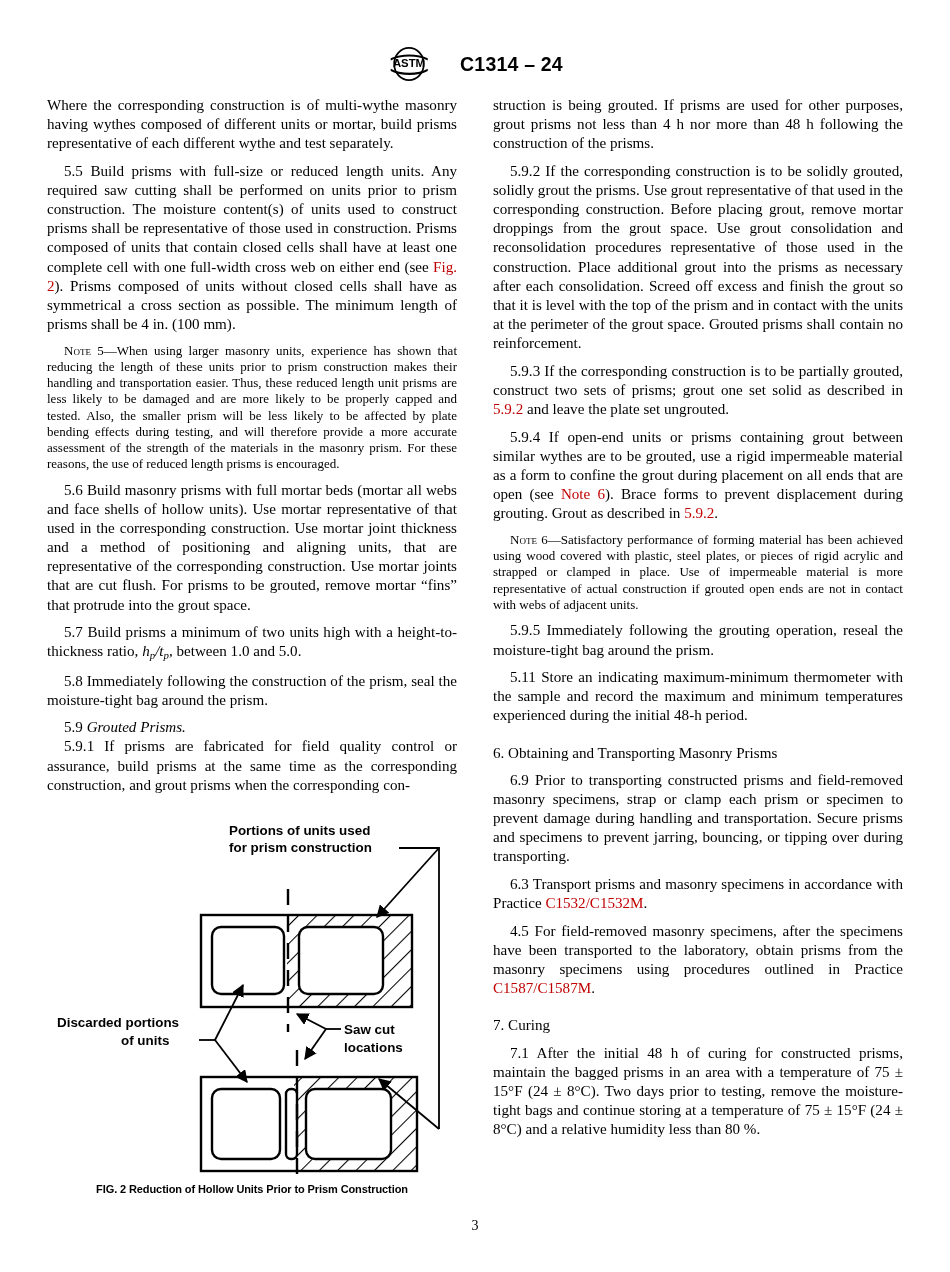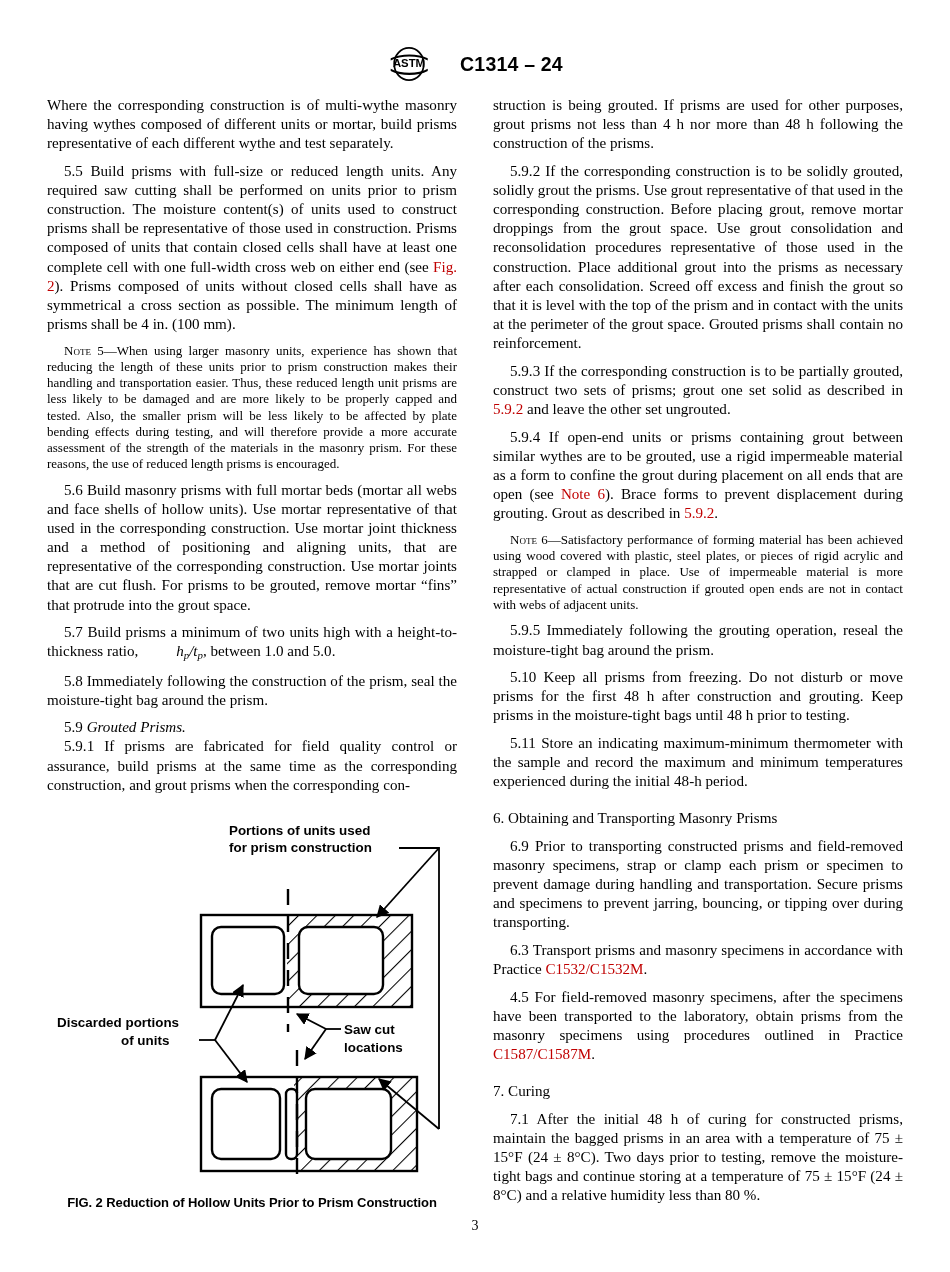--- a/index.html
+++ b/index.html
@@ -95,36 +95,36 @@
     font-family: "Liberation Serif", "DejaVu Serif", serif;
     font-size: 15.1px;
     font-weight: normal;
     margin: 18px 0 0 0;
     text-align: left;
     line-height: 1.25;
   }
   .ital { font-style: italic; }
   .link { color: #c00000; }
   .sub  { font-size: 0.72em; vertical-align: -0.28em; font-style: italic; }
-  .nb   { white-space: nowrap; margin-left: 34px; }
+  .nb   { white-space: nowrap; }
 
   
   .figure {
     position: relative;
     margin-top: 22px;
     width: 410px;
     height: 378px;
   }
   .figure svg { display: block; }
   .fig-caption {
     font-family: "Liberation Sans", "DejaVu Sans", sans-serif;
-    font-size: 13px;
+    font-size: 11px;
     font-weight: bold;
     text-align: center;
-    margin-top: 18px;
+    margin-top: 6px;
     letter-spacing: -0.1px;
     white-space: nowrap;
   }
 
   
   .footer {
     position: absolute;
     left: 0;
     top: 1218px;
     width: 950px;
@@ -230,29 +230,28 @@
       </div>
 
     </div>
 
     <div class="col">
 
       <p class="first">struction is being grouted. If prisms are used for other purposes, grout prisms not less than 4 h nor more than 48 h following the construction of the prisms.</p>
 
       <p class="body">5.9.2  If the corresponding construction is to be solidly grouted, solidly grout the prisms. Use grout representative of that used in the corresponding construction. Before placing grout, remove mortar droppings from the grout space. Use grout consolidation and reconsolidation procedures representative of those used in the construction. Place additional grout into the prisms as necessary after each consolidation. Screed off excess and finish the grout so that it is level with the top of the prism and in contact with the units at the perimeter of the grout space. Grouted prisms shall contain no reinforcement.</p>
 
-      <p class="body"><span>5.9.3  If the corresponding construction is to be partially grouted, construct two sets of prisms; grout one set solid as described in </span><span class="link">5.9.2</span><span> and leave the other set ungrouted.</span></p>
+      <p class="body"><span>5.9.3  If the corresponding construction is to be partially grouted, construct two sets of prisms; grout one set solid as described in </span><span class="link">5.9.2</span><span> and leave the plate set ungrouted.</span></p>
 
       <p class="body"><span>5.9.4  If open-end units or prisms containing grout between similar wythes are to be grouted, use a rigid impermeable material as a form to confine the grout during placement on all ends that are open (see </span><span class="link">Note 6</span><span>). Brace forms to prevent displacement during grouting. Grout as described in </span><span class="link">5.9.2</span><span>.</span></p>
 
       <p class="note"><span class="note-label">Note</span><span> 6</span><span>—Satisfactory performance of forming material has been achieved using wood covered with plastic, steel plates, or pieces of rigid acrylic and strapped or clamped in place. Use of impermeable material is more representative of actual construction if grouted open ends are not in contact with webs of adjacent units.</span></p>
 
       <p class="body">5.9.5  Immediately following the grouting operation, reseal the moisture-tight bag around the prism.</p>
 
-      <p class="body">5.10  Keep all prisms from freezing. Do not disturb or move prisms for the first 48 h after construction and grouting. Keep prisms in the moisture-tight bags until 48 h prior to testing.</p>
 
       <p class="body">5.11  Store an indicating maximum-minimum thermometer with the sample and record the maximum and minimum temperatures experienced during the initial 48-h period.</p>
 
       <h2 class="section">6.  Obtaining and Transporting Masonry Prisms</h2>
 
 
       <p class="body">6.9  Prior to transporting constructed prisms and field-removed masonry specimens, strap or clamp each prism or specimen to prevent damage during handling and transportation. Secure prisms and specimens to prevent jarring, bouncing, or tipping over during transporting.</p>
 
       <p class="body"><span>6.3  Transport prisms and masonry specimens in accordance with Practice </span><span class="link">C1532/C1532M</span><span>.</span></p>
 

